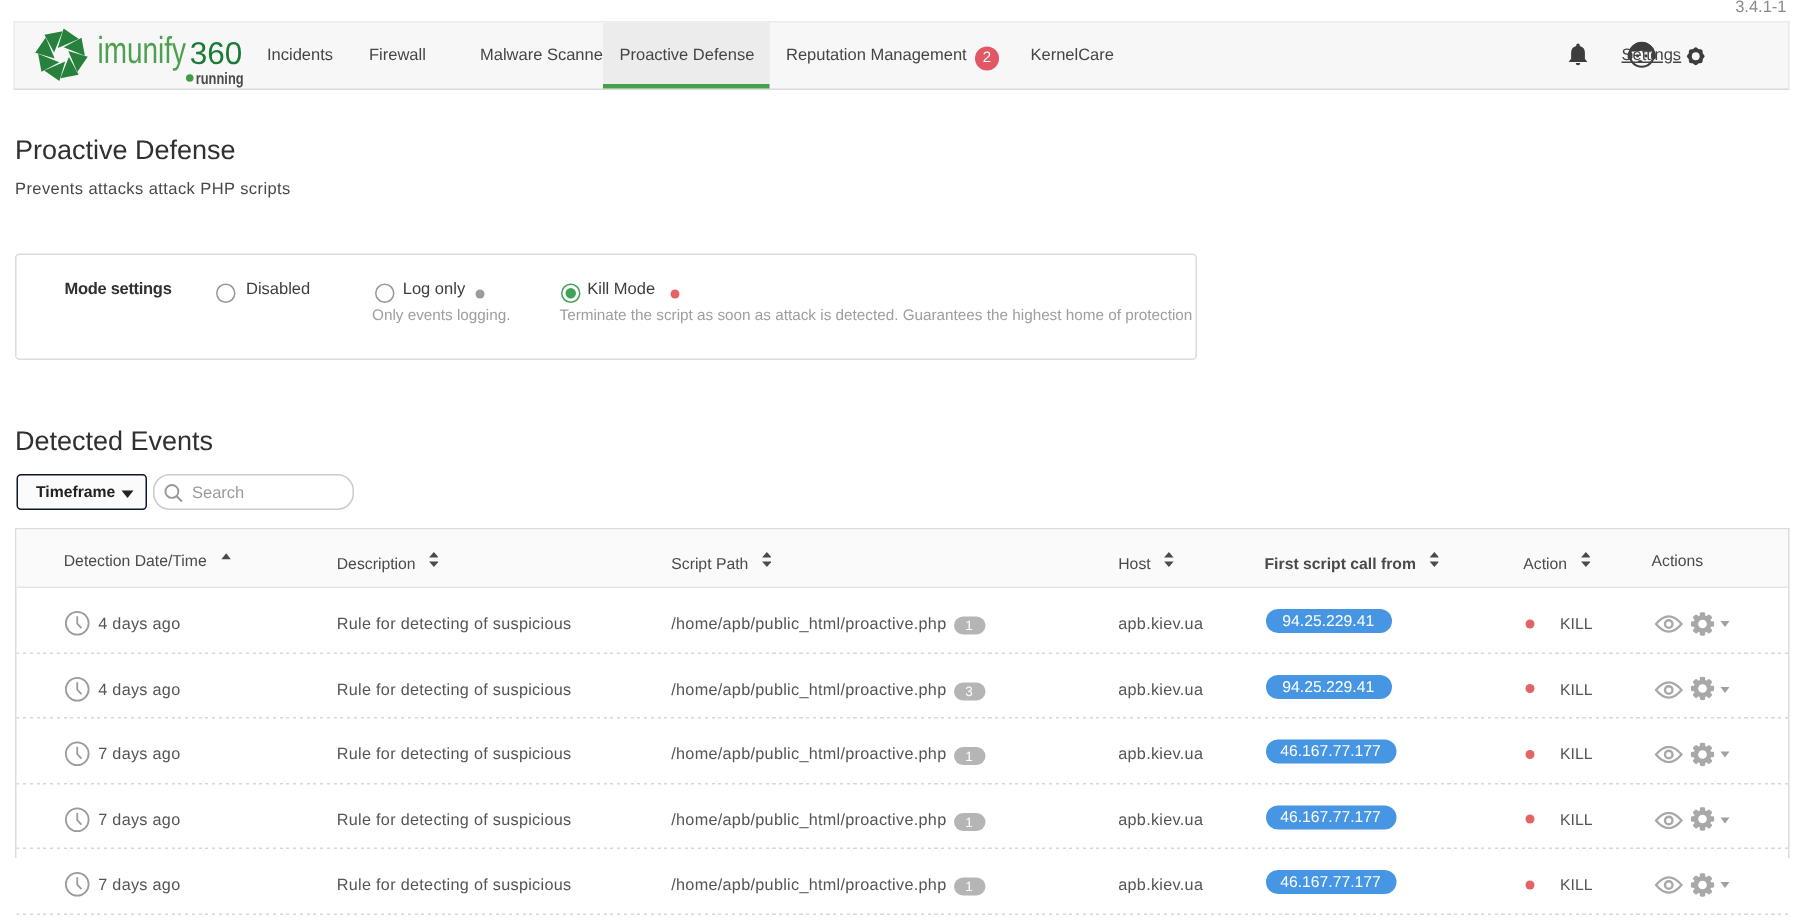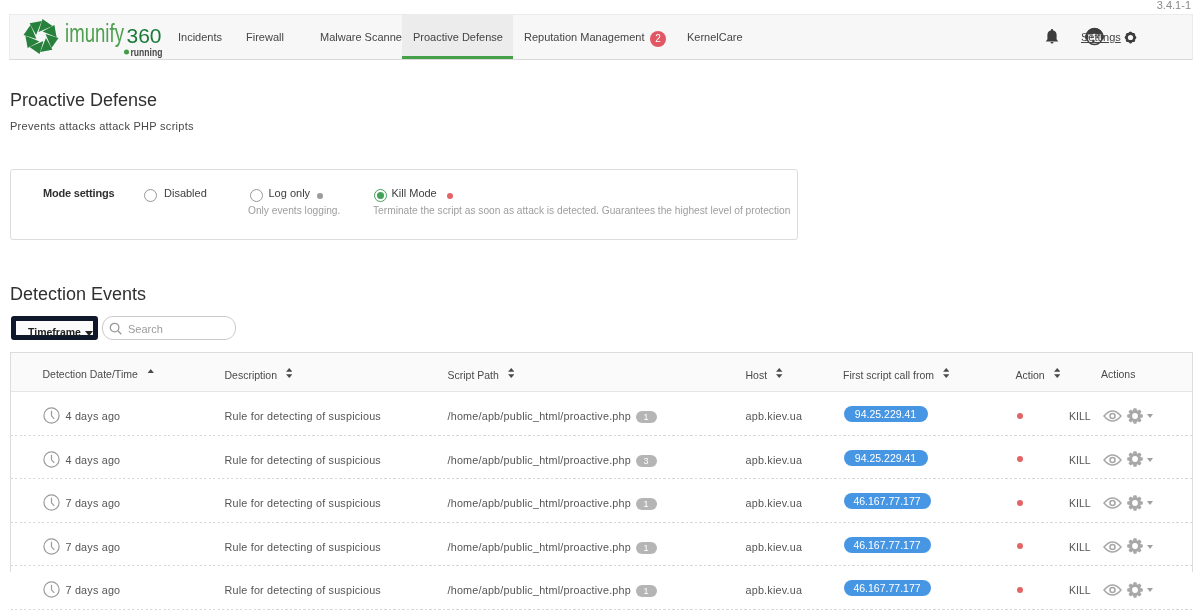--- a/index.html
+++ b/index.html
@@ -13,32 +13,32 @@
 #tab span { position:absolute; left:11px; top:16px; font-size:11px; color:#454545; }
 #badge2 { position:absolute; left:640px; top:16px; width:16px; height:16px; background:#e25764; border-radius:50%; color:#fff; font-size:10px; text-align:center; line-height:16px; }
 h1.pg { font-size:18px; font-weight:normal; color:#303030; }
 .radio { position:absolute; width:13px; height:13px; border:1px solid #979797; border-radius:50%; background:#fff; }
 .radio.on { border:1px solid #43a25a; }
 .radio.on::after { content:""; position:absolute; left:2px; top:2px; width:7px; height:7px; background:#43a25a; border-radius:50%; }
 .dot { position:absolute; width:6px; height:6px; border-radius:50%; }
 .rlabel { position:absolute; font-size:11px; color:#3d3d3d;text-align:right; }
 .subtle { position:absolute; font-size:10.2px; color:#9e9e9e; white-space:nowrap; }
 #modebox { left:10px; top:169px; width:788px; height:71px; border:1px solid #dcdcdc; border-radius:3px; background:#fff; }
-#tfbtn { left:11px; top:316px; width:87px; height:24px; border:5px solid #0f172a; border-radius:3px; background:#fbfbfb; }
+#tfbtn { left:11px; top:316px; width:87px; height:24px; border:1px solid #0f172a; border-radius:3px; background:#fbfbfb; }
 #search { left:102px; top:316px; width:134px; height:24px; border:1px solid #cbcbcb; border-radius:11px; background:#fff; }
 #table { left:10px; top:352px; width:1183px; height:220px; border:1px solid #dcdcdc; border-bottom:none; background:#fff; }
 #thead { position:absolute; left:0; top:0; width:100%; height:39px; background:#fafafa; border-bottom:1px solid #e5e5e5; }
 .hcell { position:absolute; top:14.5px; font-size:10.5px; color:#4a4a4a; white-space:nowrap; }
 .row { position:absolute; left:0; width:100%; height:43.5px; background-image:repeating-linear-gradient(90deg,#d7d7d7 0 2px,transparent 2px 4.5px); background-size:100% 1px; background-repeat:no-repeat; }
 .row1 { background-image:none; }
 .rcell { position:absolute; font-size:10.8px; letter-spacing:0.2px; color:#555; white-space:nowrap; top:19px; }
 .bluepill { position:absolute; left:832.5px; top:15px; height:16px; border-radius:8px; background:#4796e3; color:#fff; font-size:10.5px; line-height:16px; text-align:center; }
 .numpill { position:absolute; top:20px; width:21px; height:12px; border-radius:6px; background:#b5b5b5; color:#fff; font-size:9px; line-height:12px; text-align:center; }
 .kdot { position:absolute; left:1005.5px; top:21.5px; width:6px; height:6px; border-radius:50%; background:#e36464; }
-.kill { position:absolute; left:1048px; top:19px; font-size:10.5px; color:#555;padding-left:10px; }
+.kill { position:absolute; left:1019px; top:19px; font-size:10.5px; color:#555;padding-left:10px; }
 .icoeye { position:absolute; left:1091.5px; top:19px; }
 .icogear { position:absolute; left:1116px; top:16.5px; }
 .icocaret { position:absolute; left:1136px; top:23px; width:0; height:0; border-left:3.2px solid transparent; border-right:3.2px solid transparent; border-top:4.5px solid #a0a0a0; }
 .sort { display:inline-block; margin-left:6px; }
 </style>
 </head>
 <body>
 <div class="abs" id="ver">3.4.1-1</div>
 
 <div class="abs" id="nav">
@@ -108,24 +108,24 @@
   <span class="abs" style="left:32px;top:17px;font-size:11px;font-weight:bold;letter-spacing:-0.2px;color:#303030;">Mode settings</span>
   <span class="radio" style="left:133px;top:18.5px;"></span>
   <span class="rlabel" style="left:153px;top:17px;">Disabled</span>
   <span class="radio" style="left:238.5px;top:18.5px;"></span>
   <span class="rlabel" style="left:257.5px;top:17px;">Log only</span>
   <span class="dot" style="left:305.5px;top:22.5px;background:#9b9b9b;"></span>
   <span class="radio on" style="left:363px;top:18.5px;"></span>
   <span class="rlabel" style="left:380.5px;top:17px;">Kill Mode</span>
   <span class="dot" style="left:435.5px;top:23px;background:#e36464;"></span>
   <span class="subtle" style="left:237px;top:35px;">Only events logging.</span>
-  <span class="subtle" style="left:362px;top:35px;">Terminate the script as soon as attack is detected. Guarantees the highest level of protection</span>
-</div>
-
-<h1 class="abs pg" style="left:10px;top:283.5px;">Detection Events</h1>
+  <span class="subtle" style="left:362px;top:35px;">Terminate the script as soon as attack is detected. Guarantees the highest home of protection</span>
+</div>
+
+<h1 class="abs pg" style="left:10px;top:283.5px;">Detected Events</h1>
 
 <div class="abs" id="tfbtn">
   <span class="abs" style="left:12px;top:5px;font-size:10.5px;font-weight:bold;color:#222;">Timeframe</span>
   <span class="abs" style="left:69px;top:10px;width:0;height:0;border-left:4px solid transparent;border-right:4px solid transparent;border-top:5px solid #222;"></span>
 </div>
 <div class="abs" id="search">
   <svg class="abs" style="left:6px;top:5px;" width="14" height="14" viewBox="0 0 14 14">
     <circle cx="5.6" cy="5.6" r="4.3" fill="none" stroke="#999" stroke-width="1.3"></circle>
     <line x1="8.8" y1="8.8" x2="12.3" y2="12.3" stroke="#999" stroke-width="1.3"></line>
   </svg>
@@ -142,21 +142,21 @@
           <path d="M0 7 H7 L3.5 11 Z" fill="#4a4a4a"></path>
         </svg></span>
     <span class="hcell" style="left:436.5px;">Script Path <svg class="sort" width="6.5" height="10" viewBox="0 0 7 11" style="vertical-align:1px;">
           <path d="M3.5 0 L7 4 H0 Z" fill="#4a4a4a"></path>
           <path d="M0 7 H7 L3.5 11 Z" fill="#4a4a4a"></path>
         </svg></span>
     <span class="hcell" style="left:734.5px;">Host <svg class="sort" width="6.5" height="10" viewBox="0 0 7 11" style="vertical-align:1px;">
           <path d="M3.5 0 L7 4 H0 Z" fill="#4a4a4a"></path>
           <path d="M0 7 H7 L3.5 11 Z" fill="#4a4a4a"></path>
         </svg></span>
-    <span class="hcell" style="left:832px;">First script call from <svg class="sort" width="6.5" height="10" viewBox="0 0 7 11" style="vertical-align:1px;">
+    <span class="hcell" style="left:832px;font-weight:bold;">First script call from <svg class="sort" width="6.5" height="10" viewBox="0 0 7 11" style="vertical-align:1px;">
           <path d="M3.5 0 L7 4 H0 Z" fill="#4a4a4a"></path>
           <path d="M0 7 H7 L3.5 11 Z" fill="#4a4a4a"></path>
         </svg></span>
     <span class="hcell" style="left:1004.5px;">Action <svg class="sort" width="6.5" height="10" viewBox="0 0 7 11" style="vertical-align:1px;">
           <path d="M3.5 0 L7 4 H0 Z" fill="#4a4a4a"></path>
           <path d="M0 7 H7 L3.5 11 Z" fill="#4a4a4a"></path>
         </svg></span>
     <span class="hcell" style="left:1090px;">Actions</span>
   </div>
   <div class="row row1" style="top:38px;">

